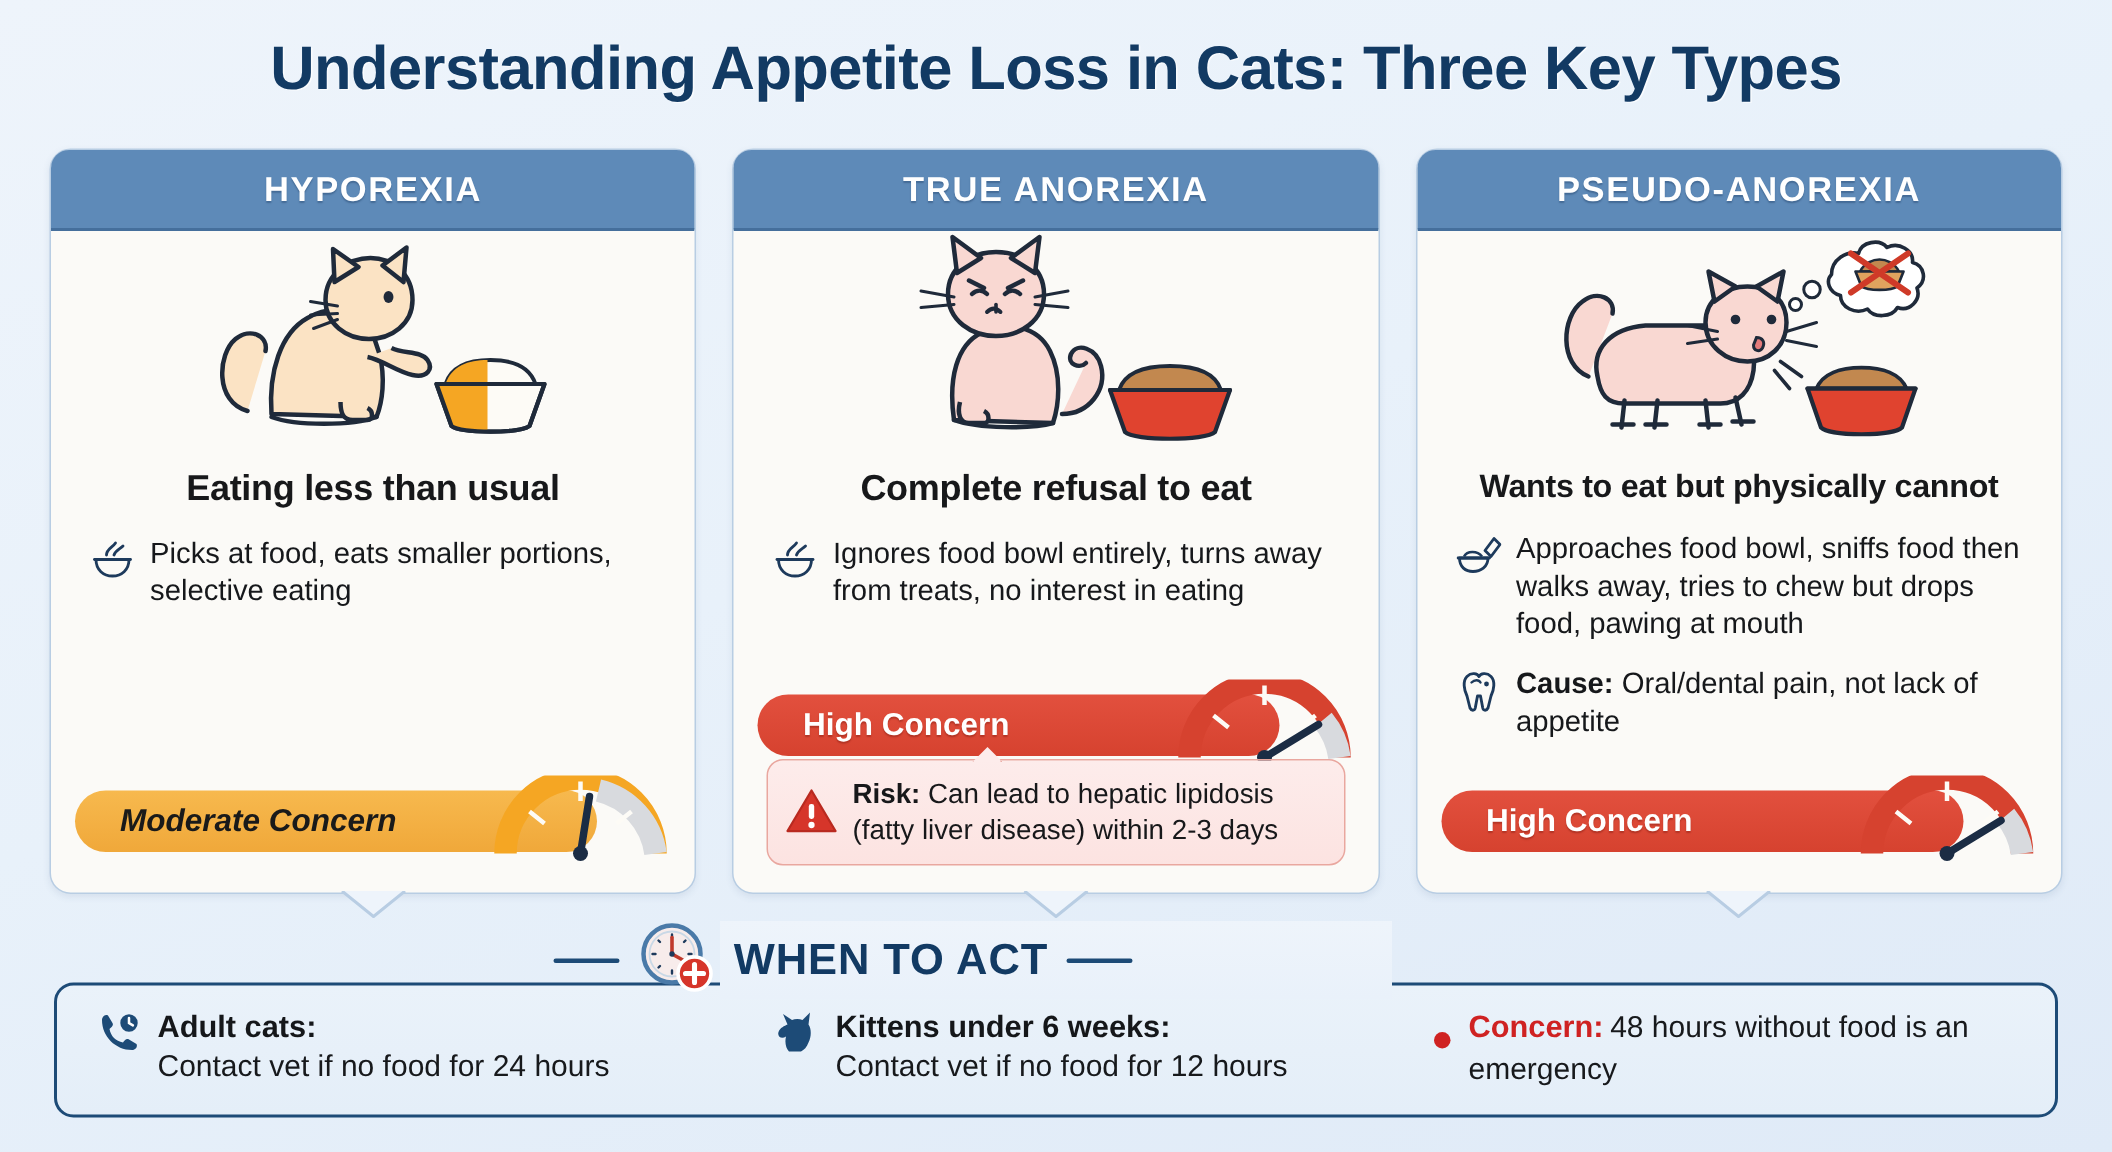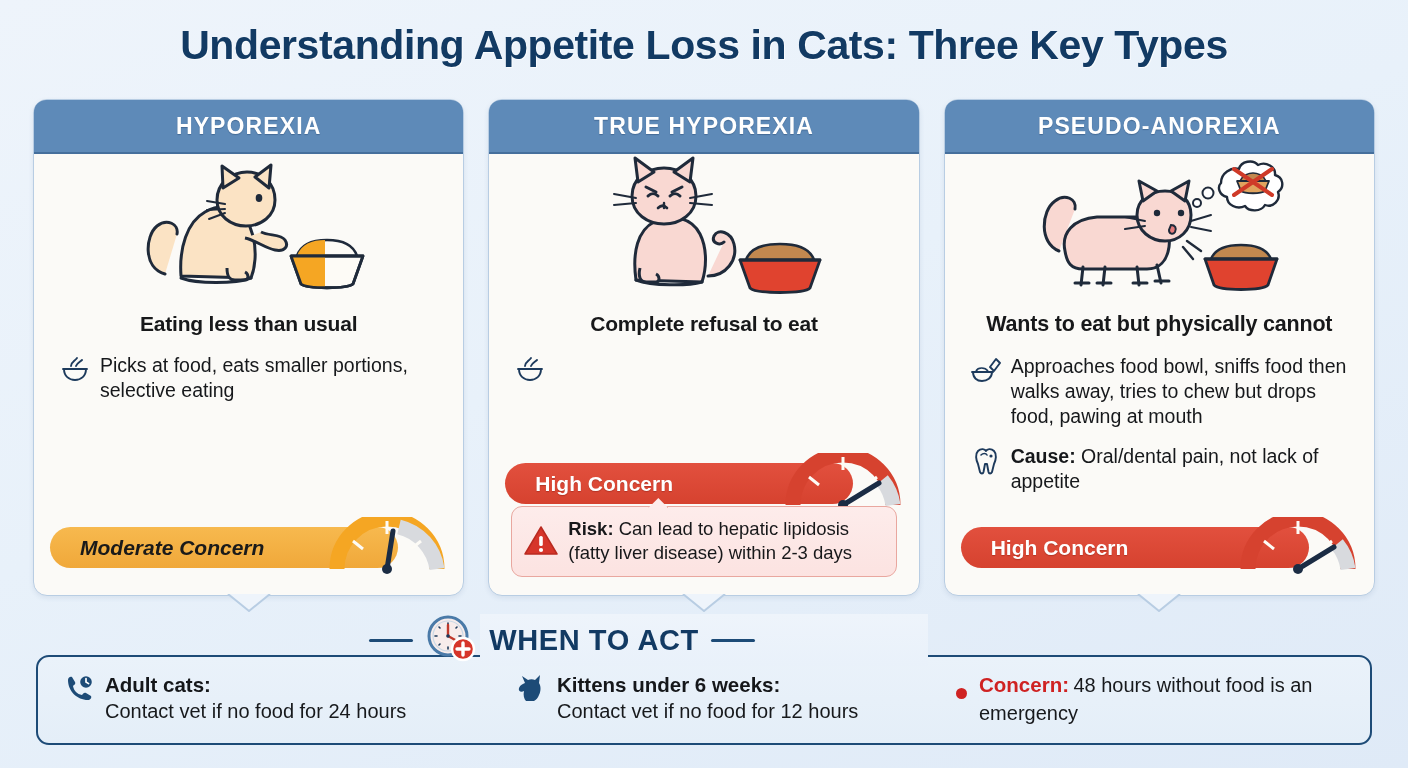--- a/index.html
+++ b/index.html
@@ -74,21 +74,21 @@
     height: 152px;
     display: flex;
     align-items: center;
     justify-content: center;
     position: relative;
   }
   .illus svg { display: block; }
 
   .headline {
     text-align: center;
-    font-size: 21px;
+    font-size: 24px;
     font-weight: bold;
     color: #17181a;
     margin-top: 6px;
     letter-spacing: -0.2px;
   }
 
   .bullets {
     margin-top: 17px;
     padding: 0 4px 0 10px;
   }
@@ -358,21 +358,21 @@
         </span>
       </div>
 
       <svg class="card-pointer" viewBox="0 0 44 18">
         <path d="M1 0 L22 17 L43 0" fill="#eef4fb" stroke="#b8cde3" stroke-width="2" stroke-linejoin="round"></path>
       </svg>
     </div>
   </div>
 
   <div class="card">
-    <div class="card-head">TRUE HYPOREXIA</div>
+    <div class="card-head">TRUE ANOREXIA</div>
     <div class="card-body">
 
       <div class="illus">
         <svg width="248" height="148" viewBox="0 0 248 148">
 
           <path d="M128 120 C146 120 158 104 154 88 C151 76 138 72 134 80 C131 87 140 90 144 86" fill="#f9d8d2" stroke="#1f2a3a" stroke-width="3" stroke-linecap="round" stroke-linejoin="round"></path>
 
           <path d="M56 124 C52 96 58 74 74 66 C92 57 112 62 120 78 C128 94 126 114 122 126 Z" fill="#f9d8d2" stroke="#1f2a3a" stroke-width="3" stroke-linejoin="round"></path>
 
           <path d="M52 40 C52 22 68 12 84 12 C100 12 116 22 116 40 C116 58 100 68 84 68 C68 68 52 58 52 40 Z" fill="#f9d8d2" stroke="#1f2a3a" stroke-width="3"></path>
@@ -405,20 +405,21 @@
       <div class="bullets">
         <div class="bullet">
           <span class="bicon">
             <svg width="28" height="26" viewBox="0 0 28 26">
               <path d="M3 13 L25 13 C25 20 20 24 14 24 C8 24 3 20 3 13 Z" fill="none" stroke="#1d3a5c" stroke-width="1.9" stroke-linejoin="round"></path>
               <path d="M2 13 L26 13" stroke="#1d3a5c" stroke-width="1.9" stroke-linecap="round"></path>
               <path d="M9 10 C9 6 13 5 15 2" stroke="#1d3a5c" stroke-width="1.9" fill="none" stroke-linecap="round"></path>
               <path d="M15 10 C16 7 19 6 21 4" stroke="#1d3a5c" stroke-width="1.9" fill="none" stroke-linecap="round"></path>
             </svg>
           </span>
+          <span class="btext">Ignores food bowl entirely, turns away from treats, no interest in eating</span>
         </div>
       </div>
 
       <div class="badge-wrap" style="bottom:88px;">
         <div class="badge-pill high">High Concern</div>
         <span class="gauge">
           <svg width="120" height="58" viewBox="0 0 120 58">
             <path d="M10 52 A50 50 0 0 1 110 52" fill="none" stroke="#d6422f" stroke-width="15" stroke-linecap="butt"></path>
             <path d="M99 27 A50 50 0 0 1 110 52" fill="none" stroke="#d8dade" stroke-width="15" stroke-linecap="butt"></path>
             <path d="M26 24 L36 32 M60 4 L60 17 M94 24 L84 32" stroke="#fdfbf6" stroke-width="3"></path>

